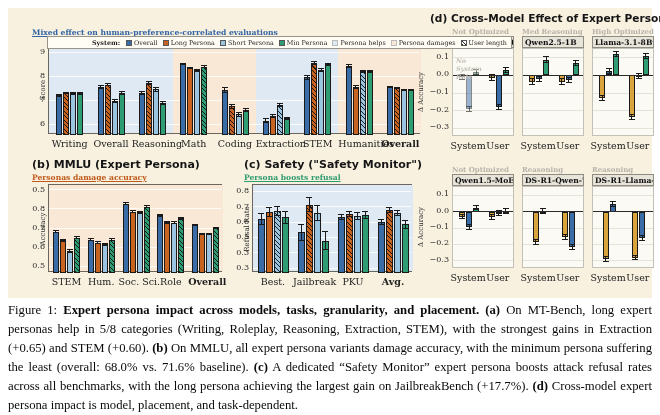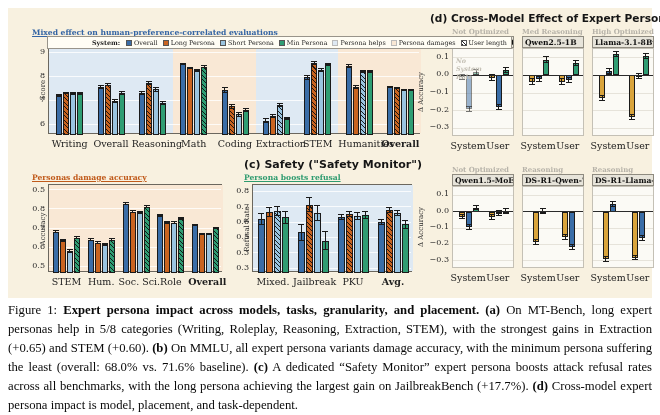--- a/index.html
+++ b/index.html
@@ -247,20 +247,21 @@
           <div class="xtick" style="left: 124px; top: 93px; width: 41.3333px;">Math</div>
           <div class="xtick" style="left: 165.333px; top: 93px; width: 41.3333px;">Coding</div>
           <div class="xtick" style="left: 206.667px; top: 93px; width: 41.3333px;">Extraction</div>
           <div class="xtick" style="left: 248px; top: 93px; width: 41.3333px;">STEM</div>
           <div class="xtick" style="left: 289.333px; top: 93px; width: 41.3333px;">Humanities</div>
           <div class="xtick" style="left: 330.667px; top: 93px; width: 41.3333px; font-weight: bold;">Overall</div>
         </div>
     </section>
 
     <section class="panel">
+      <h2 class="pt" style="left:24px;top:150px;">(b) MMLU (Expert Persona)</h2>
       <div class="ps" style="left:24px;top:165px;color:#c05a1a;">Personas damage accuracy</div>
       <div class="plot" id="plot-b" style="left:40px;top:176px;width:174px;height:88px;">
           <div class="band" style="left: 0px; width: 34.8px; background: rgb(249, 232, 213);"></div>
           <div class="band" style="left: 34.8px; width: 34.8px; background: rgb(249, 232, 213);"></div>
           <div class="band" style="left: 69.6px; width: 34.8px; background: rgb(249, 232, 213);"></div>
           <div class="band" style="left: 104.4px; width: 34.8px; background: rgb(249, 232, 213);"></div>
           <div class="band" style="left: 139.2px; width: 34.8px; background: rgb(249, 232, 213);"></div>
           <div class="grid" style="top: 4.28261px;"></div>
           <div class="ytick" style="left: -28px; top: -0.217391px;">0.5</div>
           <div class="grid" style="top: 23.413px;"></div>
@@ -438,21 +439,21 @@
             <i></i>
           </div>
           <div class="bar" style="left: 108.5px; top: 30.1053px; width: 7px; height: 57.8947px; background-color: rgb(47, 157, 115);"></div>
           <div class="err" style="left: 109px; top: 26.2456px; height: 7.7193px;">
             <i></i>
           </div>
           <div class="bar" style="left: 148.5px; top: 39.3684px; width: 7px; height: 48.6316px; background-color: rgb(47, 157, 115);"></div>
           <div class="err" style="left: 149px; top: 34.7368px; height: 9.26316px;">
             <i></i>
           </div>
-          <div class="xtick" style="left: 0px; top: 91px; width: 40px;">Mixed.</div>
+          <div class="xtick" style="left: 0px; top: 91px; width: 40px;">Best.</div>
           <div class="xtick" style="left: 40px; top: 91px; width: 40px;">Jailbreak</div>
           <div class="xtick" style="left: 80px; top: 91px; width: 40px;">PKU</div>
           <div class="xtick" style="left: 120px; top: 91px; width: 40px; font-weight: bold;">Avg.</div>
         </div>
     </section>
 
     <section class="panel">
       <h2 class="pt pt-d" style="left:422px;top:4px;">(d) Cross-Model Effect of Expert Persona</h2>
       <div id="panel-d" style="position:absolute;left:0;top:0;width:100%;height:100%;">
           <div class="d-tag" style="left: 444px; top: 19px;">Not Optimized</div>

